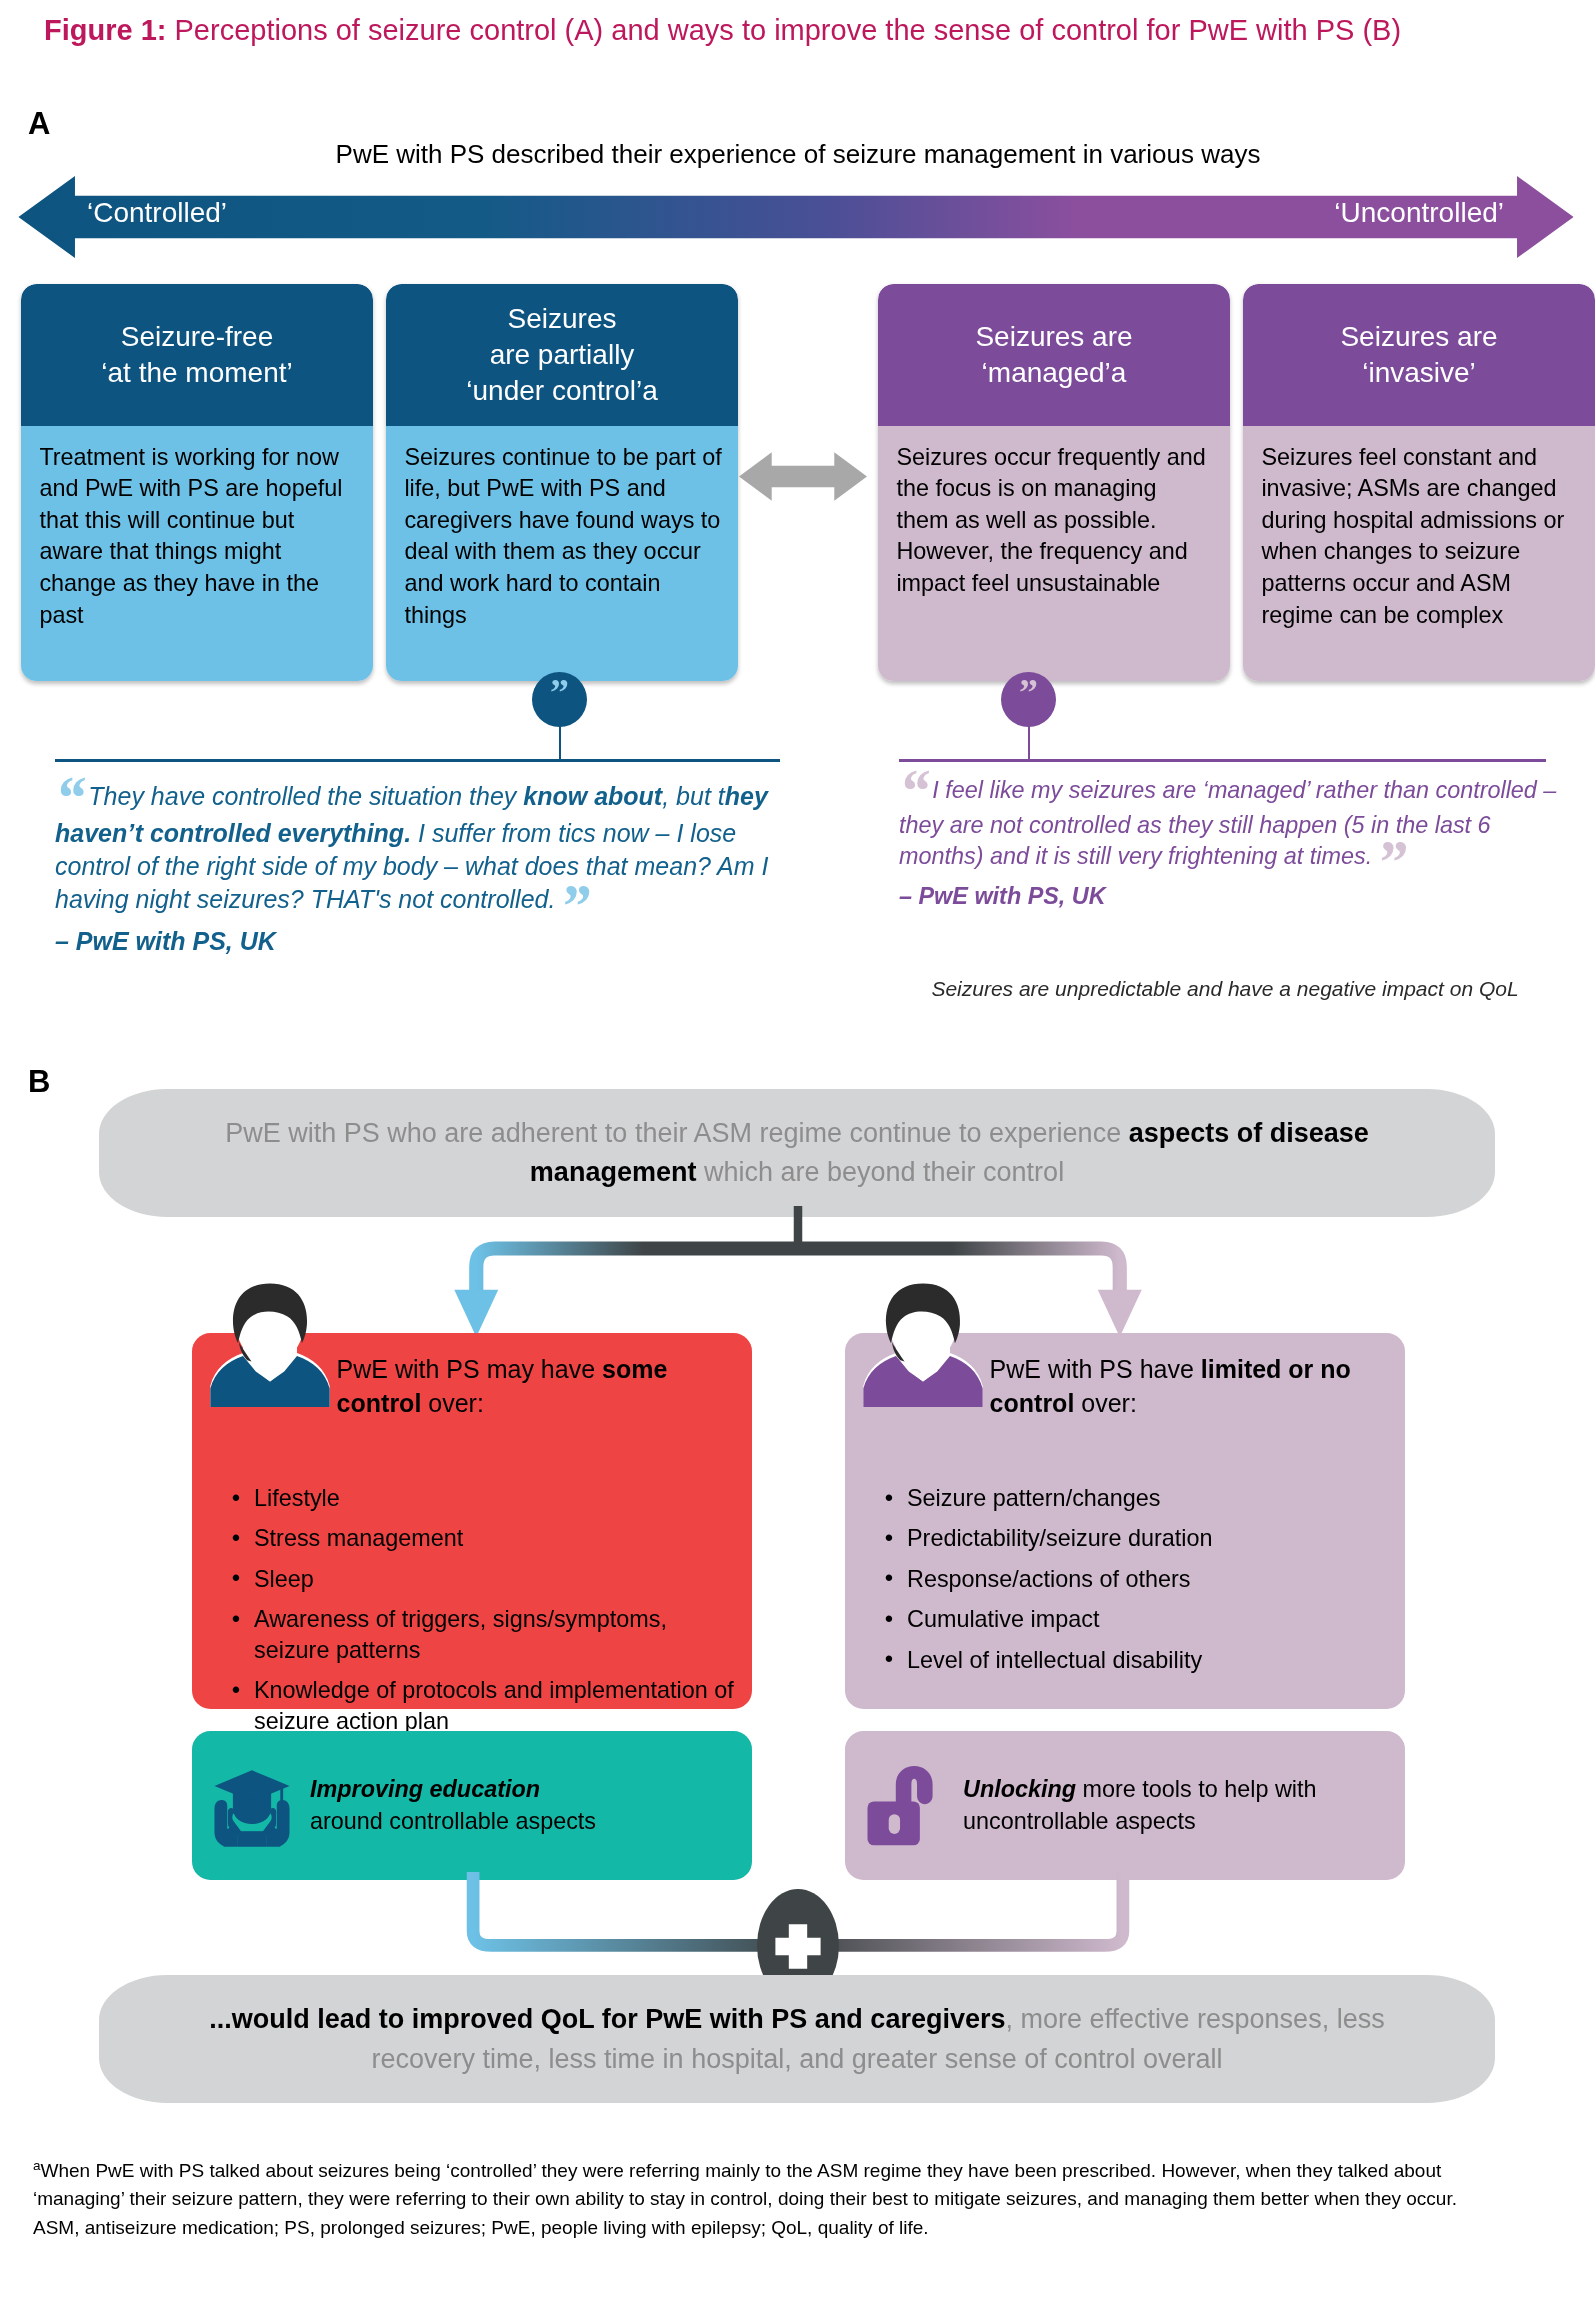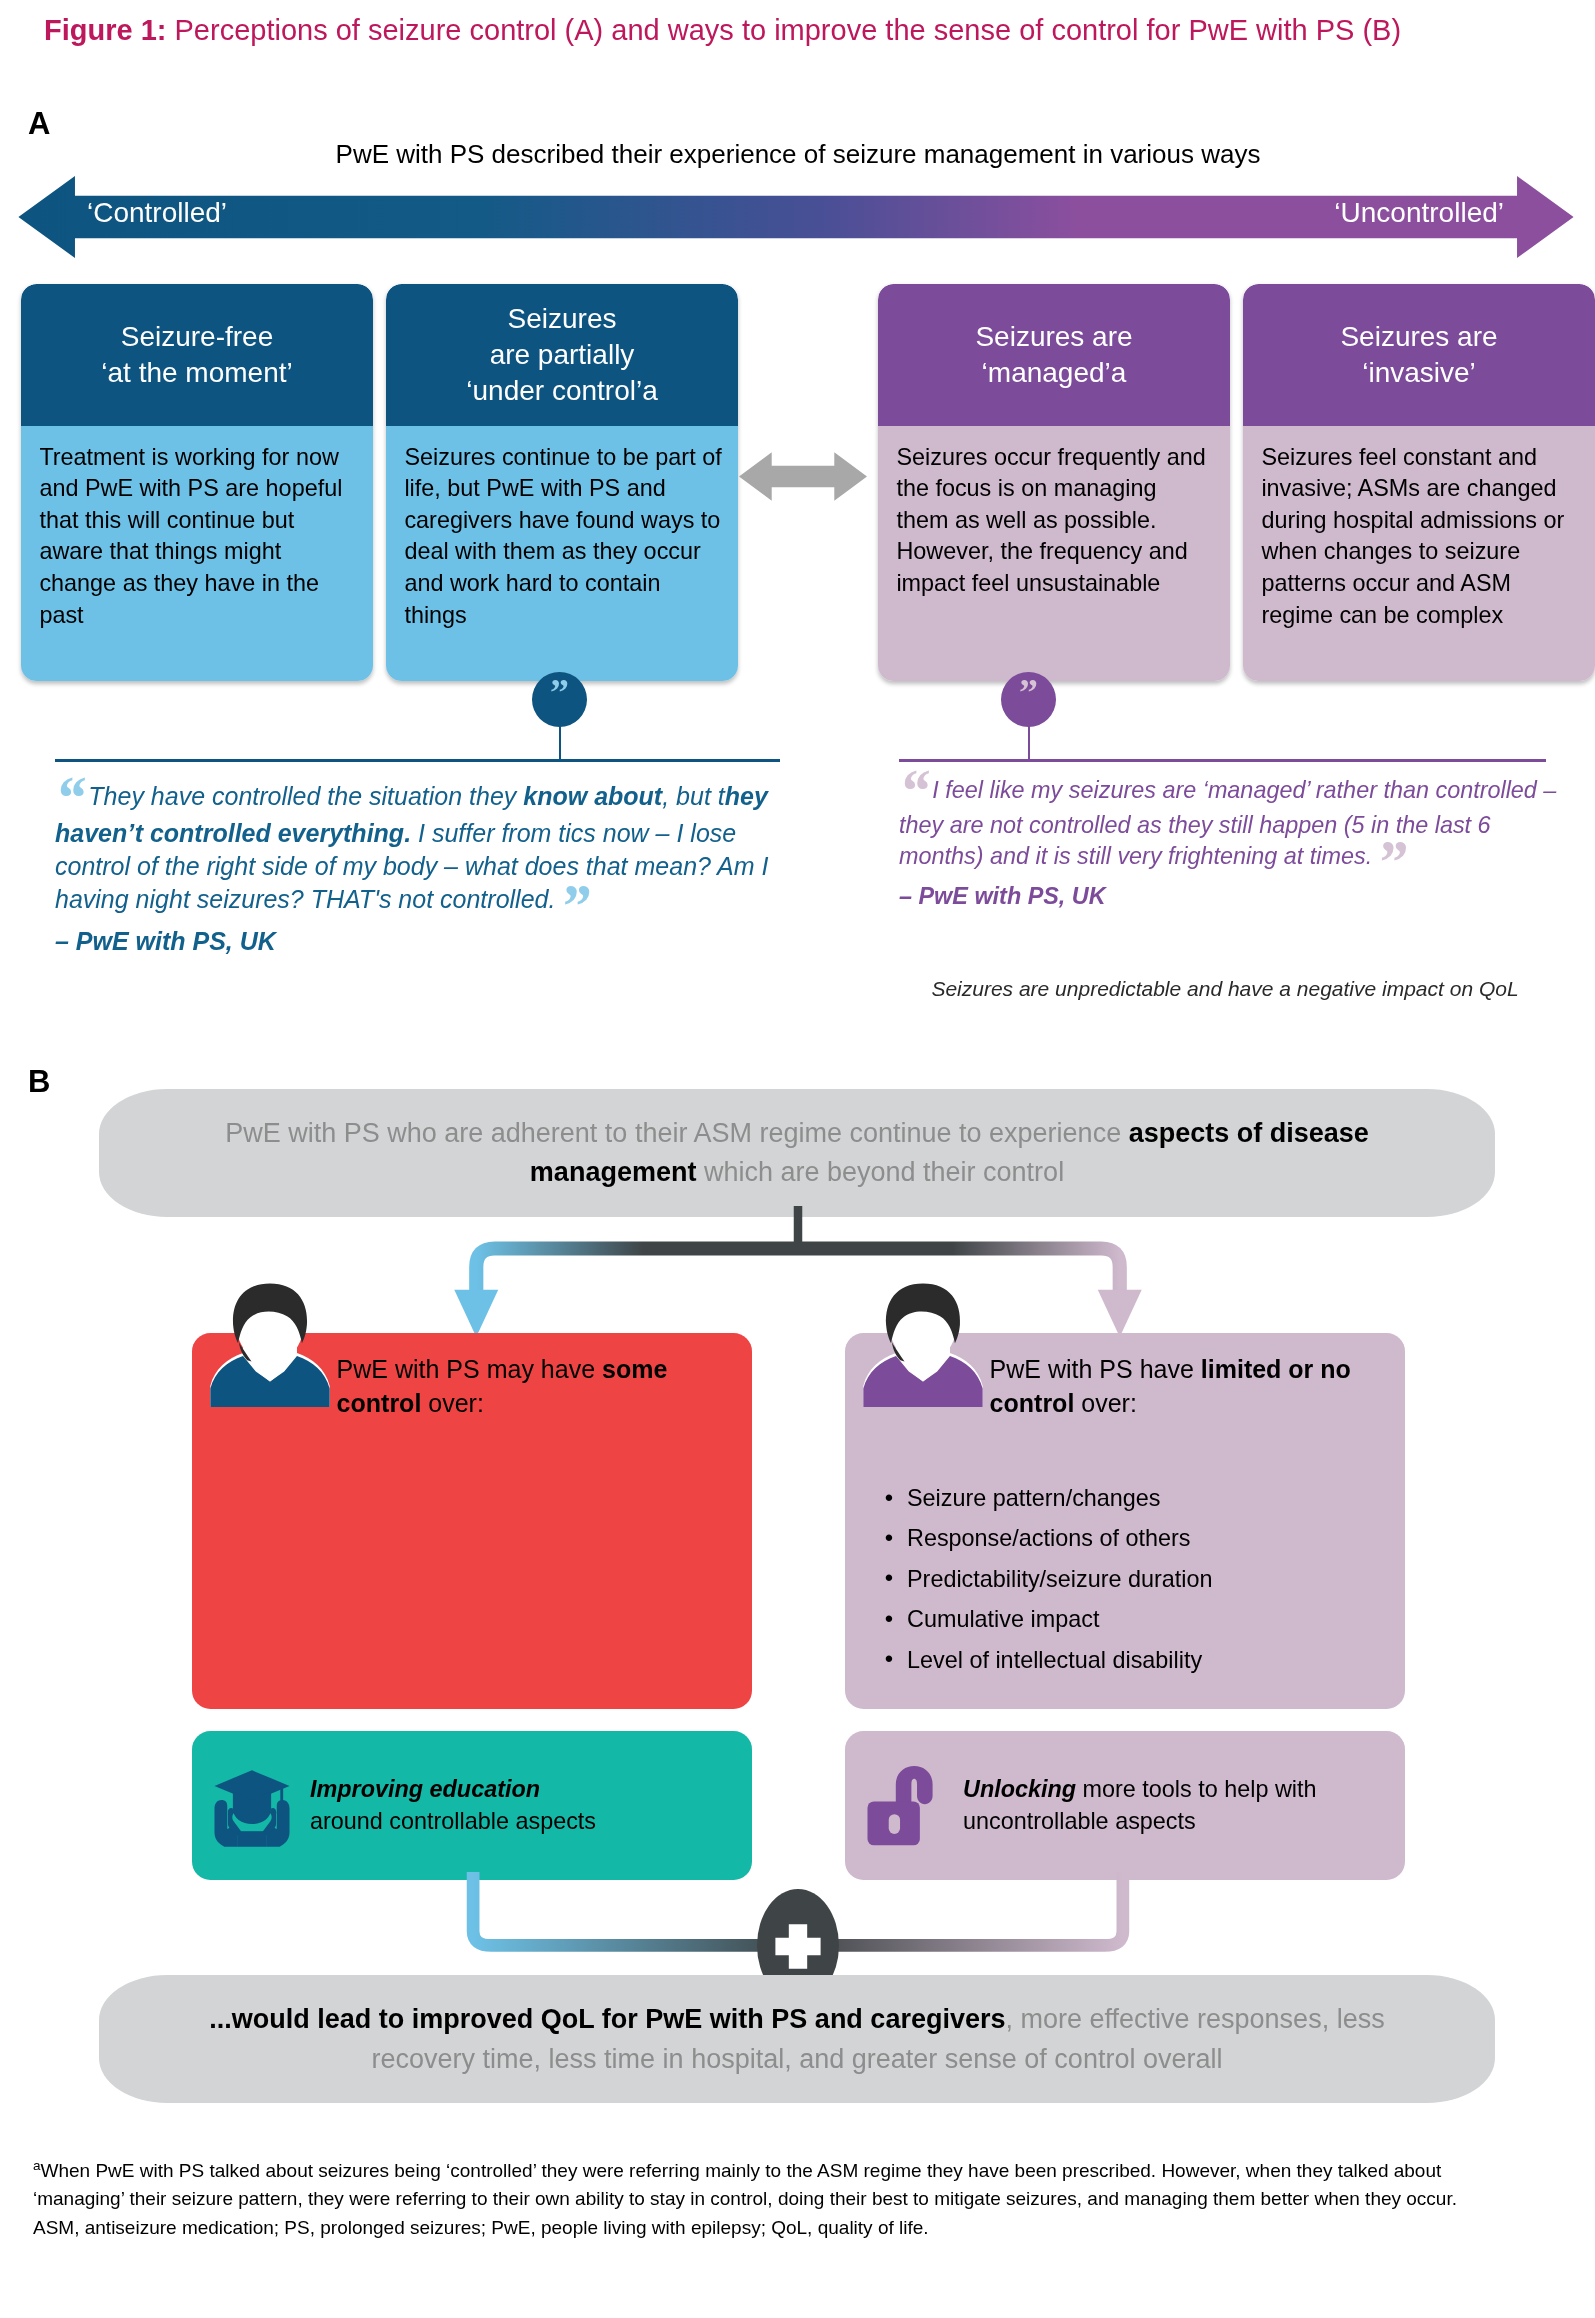--- a/index.html
+++ b/index.html
@@ -278,39 +278,46 @@
         <path d="M100 4 C66 4 50 28 52 58 C53 76 58 86 62 92 L62 100 C40 108 22 122 16 146 L16 176 L184 176 L184 146 C178 122 160 108 138 100 L138 92 C142 86 147 76 148 58 C150 28 134 4 100 4 Z" fill="#ffffff"></path>
         <path d="M100 2 C62 2 46 28 48 60 C49 72 52 80 55 86 C58 72 62 58 72 50 C86 38 110 40 124 48 C136 55 142 70 145 86 C148 80 151 72 152 60 C154 28 138 2 100 2 Z" fill="#2b2b2b"></path>
         <path d="M56 84 C58 98 64 106 68 110 L74 112 C66 100 60 92 56 84 Z" fill="#2b2b2b"></path>
         <path d="M62 104 C40 112 22 126 16 150 L16 176 L184 176 L184 150 C178 126 160 112 138 104 L120 126 L100 140 L80 126 Z" fill="#0d5480"></path>
         <path d="M80 96 L80 124 L100 140 L120 124 L120 96 Z" fill="#ffffff"></path>
       </svg>
     </div>
     <div class="cpanel-title">
       <span>PwE with PS may have </span><b>some control</b><span> over:</span>
     </div>
+    <ul>
+      <li>Lifestyle</li>
+      <li>Stress management</li>
+      <li>Sleep</li>
+      <li>Awareness of triggers, signs/symptoms, seizure patterns</li>
+      <li>Knowledge of protocols and implementation of seizure action plan</li>
+    </ul>
   </div>
 
   <div class="cpanel purple">
     <div class="avatar">
       <svg width="142" height="128" viewBox="0 0 200 180">
         <path d="M100 4 C66 4 50 28 52 58 C53 76 58 86 62 92 L62 100 C40 108 22 122 16 146 L16 176 L184 176 L184 146 C178 122 160 108 138 100 L138 92 C142 86 147 76 148 58 C150 28 134 4 100 4 Z" fill="#ffffff"></path>
         <path d="M100 2 C62 2 46 28 48 60 C49 72 52 80 55 86 C58 72 62 58 72 50 C86 38 110 40 124 48 C136 55 142 70 145 86 C148 80 151 72 152 60 C154 28 138 2 100 2 Z" fill="#2b2b2b"></path>
         <path d="M56 84 C58 98 64 106 68 110 L74 112 C66 100 60 92 56 84 Z" fill="#2b2b2b"></path>
         <path d="M62 104 C40 112 22 126 16 150 L16 176 L184 176 L184 150 C178 126 160 112 138 104 L120 126 L100 140 L80 126 Z" fill="#7c4b9a"></path>
         <path d="M80 96 L80 124 L100 140 L120 124 L120 96 Z" fill="#ffffff"></path>
       </svg>
     </div>
     <div class="cpanel-title">
       <span>PwE with PS have </span><b>limited or no control</b><span> over:</span>
     </div>
     <ul>
       <li>Seizure pattern/changes</li>
+      <li>Predictability/seizure duration</li>
       <li>Response/actions of others</li>
-      <li>Predictability/seizure duration</li>
       <li>Cumulative impact</li>
       <li>Level of intellectual disability</li>
     </ul>
   </div>
 
   <div class="abox blue">
     <div class="icon">
       <svg width="84" height="92" viewBox="0 0 118 130">
         <polygon points="59,16 112,38 59,60 6,38" fill="#0d5480"></polygon>
         <path d="M32 46 L32 70 C32 84 45 92 59 92 C73 92 86 84 86 70 L86 46 L59 58 Z" fill="#0d5480"></path>

